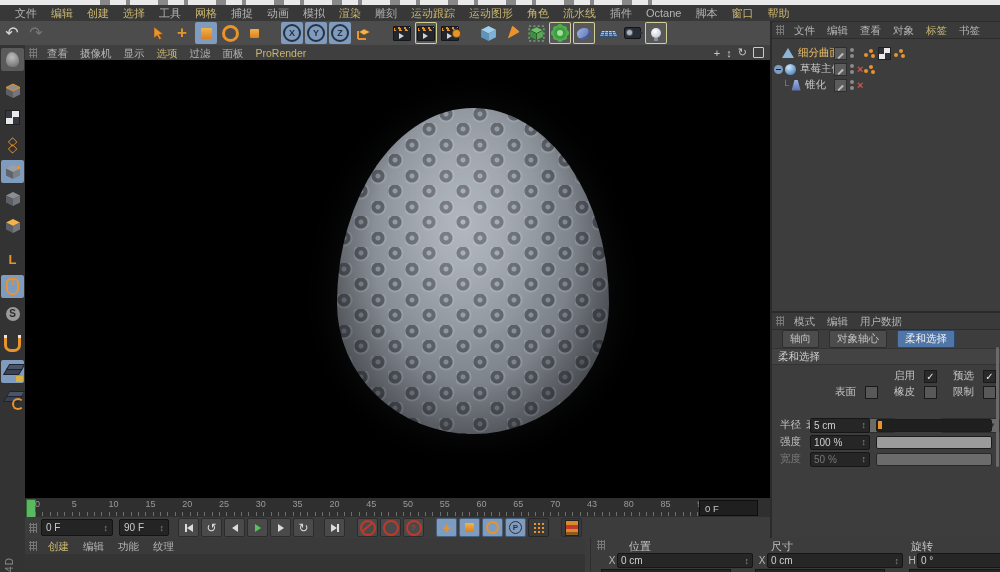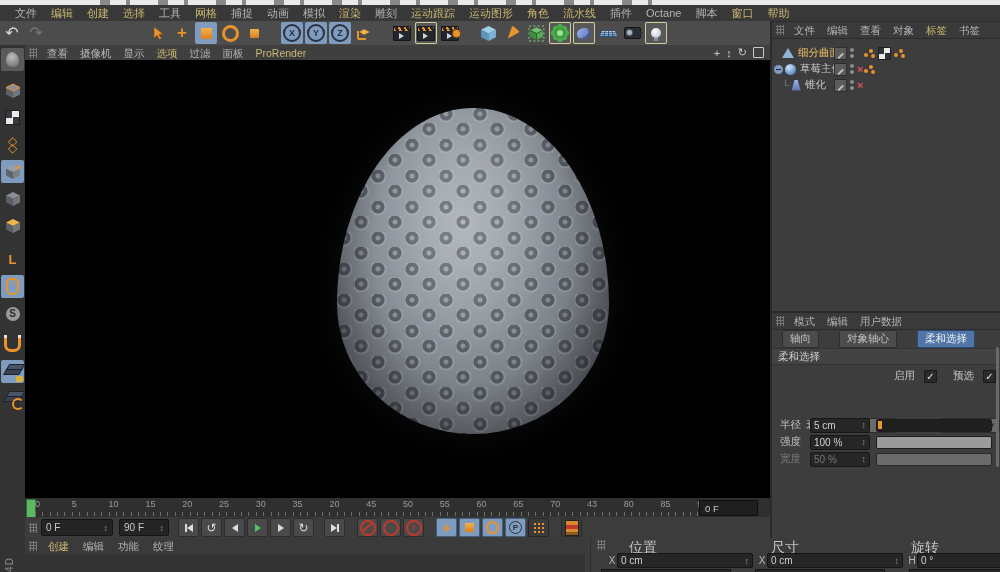--- a/index.html
+++ b/index.html
@@ -120,21 +120,21 @@
   .visdots i{width:4px;height:4px;border-radius:50%;background:#8b8b8b;}
   .redx{color:#d9534f;font-weight:bold;font-size:11px;line-height:1;}
   .tagphong{width:11px;height:11px;position:relative;}
   .tagphong i{position:absolute;width:4px;height:4px;border-radius:50%;background:#e8932c;}
   .tagphong i:nth-child(1){left:0;top:5px;} .tagphong i:nth-child(2){left:5px;top:1px;} .tagphong i:nth-child(3){left:7px;top:6px;}
   .tagtex{width:11px;height:11px;background:conic-gradient(#e9e9e9 25%,#2f3237 0 50%,#e9e9e9 0 75%,#2f3237 0);border:1px solid #1f2125;}
 
   
   .amtitle{height:17px;display:flex;align-items:center;background:#3d3d3d;border-bottom:1px solid #303030;}
   .amtoolico{width:14px;height:14px;margin:0 4px 0 6px;background:linear-gradient(180deg,#f2b34c,#d97f1e);border-radius:2px;}
-  .amtabs{height:18px;display:flex;align-items:center;gap:20px;padding-left:10px;background:#3d3d3d;}
+  .amtabs{height:18px;display:flex;align-items:center;gap:10px;padding-left:10px;background:#3d3d3d;}
   .atab{padding:1px 7px;background:#4c4c4c;border:1px solid #2e2e2e;border-radius:2px;color:#c2c2c2;font-size:10.5px;}
   .atab.active{background:#4f76a7;border-color:#2c4a70;color:#f0f0f0;}
   .amsection{height:15px;line-height:15px;padding-left:6px;background:#434343;border-top:1px solid #333;border-bottom:1px solid #333;color:#cfcfcf;font-size:10.5px;}
   .prow{position:absolute;left:0;width:228px;height:14px;display:flex;align-items:center;font-size:10.5px;justify-content:flex-end;}
   .plabel{display:inline-block;width:30px;text-align:left;margin-left:8px;color:#c4c4c4;flex:0 0 auto;}
   .plabel.dim,.dimtxt{color:#7c7c7c;}
   .cbox{width:11px;height:11px;background:#2a2a2a;border:1px solid #1a1a1a;color:#e6e6e6;font-size:10px;line-height:11px;text-align:center;margin-right:4px;}
   .cbox.off{color:transparent;background:#585858;}
   .ddown{height:13px;min-width:52px;background:#6a6a6a;border:1px solid #2e2e2e;border-radius:2px;color:#1e1e1e;
          display:flex;align-items:center;justify-content:space-between;padding:0 3px;font-size:10px;}
@@ -184,21 +184,21 @@
   .togbtn .op{width:11px;height:11px;border:1.5px solid #2a3econ;border:1.5px solid #2a3040;border-radius:50%;color:#2a3040;font-size:8px;font-weight:bold;display:flex;align-items:center;justify-content:center;}
   .dotgrid{width:11px;height:11px;background:radial-gradient(circle,#e8932c 1.2px,transparent 1.4px) 0 0/4px 4px;}
   .palicon{width:12px;height:14px;background:linear-gradient(180deg,#d98a2b 0 30%,#c0392b 30% 55%,#d98a2b 55% 80%,#8a5a1e 80%);border:1px solid #222;}
 
   
   .bottomband{left:25px;top:538px;width:975px;height:34px;background:#3c3c3c;}
   .mmenu{position:absolute;left:0;top:0;width:560px;height:15px;display:flex;align-items:center;background:#3a3a3a;}
   .mmenu .mitem{padding:0 7px;font-size:10.5px;}
   .matarea{position:absolute;left:0;top:16px;width:560px;height:18px;background:#343434;}
   .coords{position:absolute;left:565px;top:0;width:410px;height:34px;background:#3c3c3c;border-left:1px solid #2e2e2e;}
-  .chead{position:absolute;top:1px;font-size:14px;color:#c4c4c4;}
+  .chead{position:absolute;top:1px;font-size:11px;color:#c4c4c4;}
   .crow{position:absolute;top:15px;left:0;width:410px;display:flex;align-items:center;}
   .axlab{width:10px;text-align:center;color:#b8b8b8;font-size:10px;flex:0 0 auto;}
   .cfield{width:128px;flex:0 0 auto;margin-right:4px;}
   .crow2{position:absolute;top:31px;left:0;width:410px;height:3px;display:flex;overflow:hidden;}
   .stub{width:128px;height:3px;background:#262626;border:1px solid #161616;margin-right:14px;margin-left:10px;flex:0 0 auto;}
 </style>
 </head>
 <body>
 
 <div id="root">
@@ -512,20 +512,28 @@
     </div>
     <div class="amsection">柔和选择</div>
 
     <div style="position:relative;height:110px">
       <div class="prow" style="top:4px">
         <span class="plabel">启用</span>
         <span class="cbox">✓</span>
         <span class="plabel" style="margin-left:12px">预选</span>
         <span class="cbox">✓</span>
       </div>
+      <div class="prow" style="top:20px">
+        <span class="plabel">表面</span>
+        <span class="cbox off"></span>
+        <span class="plabel" style="margin-left:12px">橡皮</span>
+        <span class="cbox off"></span>
+        <span class="plabel" style="margin-left:12px">限制</span>
+        <span class="cbox off"></span>
+      </div>
       <div class="prow" style="top:53px">
         <span class="plabel">衰减</span>
         <span class="ddown">
             <span>线性</span>
             <span class="caret">▼</span>
           </span>
         <span class="plabel" style="margin-left:14px">模式</span>
         <span class="ddown">
             <span>全部</span>
             <span class="caret">▼</span>

